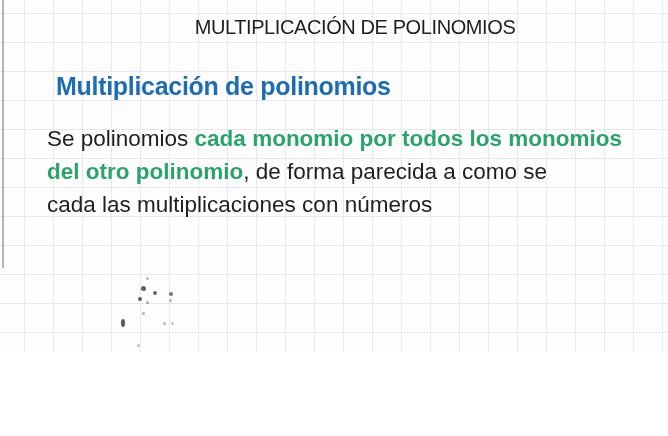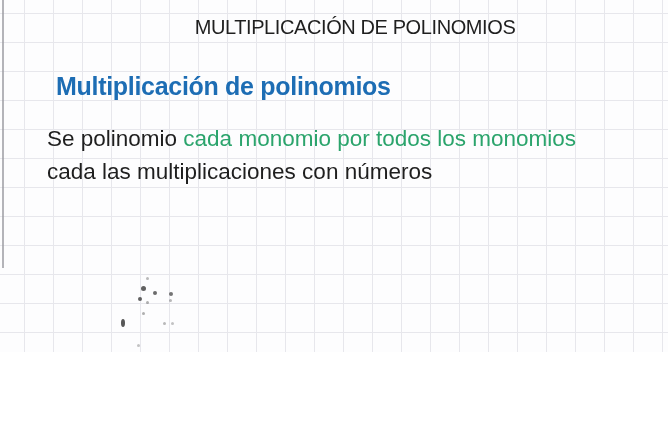--- a/index.html
+++ b/index.html
@@ -56,21 +56,21 @@
     position: absolute;
     top: 122px;
     left: 47px;
     width: 620px;
     font-size: 22.5px;
     line-height: 33px;
     color: #1f1f1f;
   }
   .pline { white-space: nowrap; }
   .seg-black { color: #1f1f1f; font-weight: 400; }
-  .seg-green { color: #2ba46c; font-weight: 400; }
+  .seg-green { color: #2ba46c; font-weight: 700; }
   .ink-marks {
     position: absolute;
     inset: 0;
     pointer-events: none;
   }
   .mark {
     position: absolute;
     background: #3a3a3a;
     border-radius: 50%;
   }
@@ -80,21 +80,22 @@
 
 <div class="canvas">
 
   <div class="page-edge-line"></div>
 
   <div class="doc-title">MULTIPLICACIÓN DE POLINOMIOS</div>
 
   <div class="section-heading">Multiplicación de polinomios</div>
 
   <div class="paragraph">
-    <div class="pline"><span class="seg-black">Se polinomio </span><span class="seg-green">cada monomio por todos los monomios</span></div>
+    <div class="pline"><span class="seg-black">Se polinomios </span><span class="seg-green">cada monomio por todos los monomios</span></div>
+    <div class="pline"><span class="seg-green">del otro polinomio</span><span class="seg-black">, de forma parecida a como se</span></div>
     <div class="pline"><span class="seg-black">cada las multiplicaciones con números</span></div>
   </div>
 
   <div class="ink-marks">
       <div class="mark" style="left: 146px; top: 277px; width: 3px; height: 3px; opacity: 0.35;"></div>
       <div class="mark" style="left: 141px; top: 286px; width: 5px; height: 5px; opacity: 0.8;"></div>
       <div class="mark" style="left: 153px; top: 291px; width: 4px; height: 4px; opacity: 0.75;"></div>
       <div class="mark" style="left: 138px; top: 297px; width: 4px; height: 4px; opacity: 0.8;"></div>
       <div class="mark" style="left: 146px; top: 301px; width: 3px; height: 3px; opacity: 0.4;"></div>
       <div class="mark" style="left: 169px; top: 292px; width: 4px; height: 4px; opacity: 0.7;"></div>

